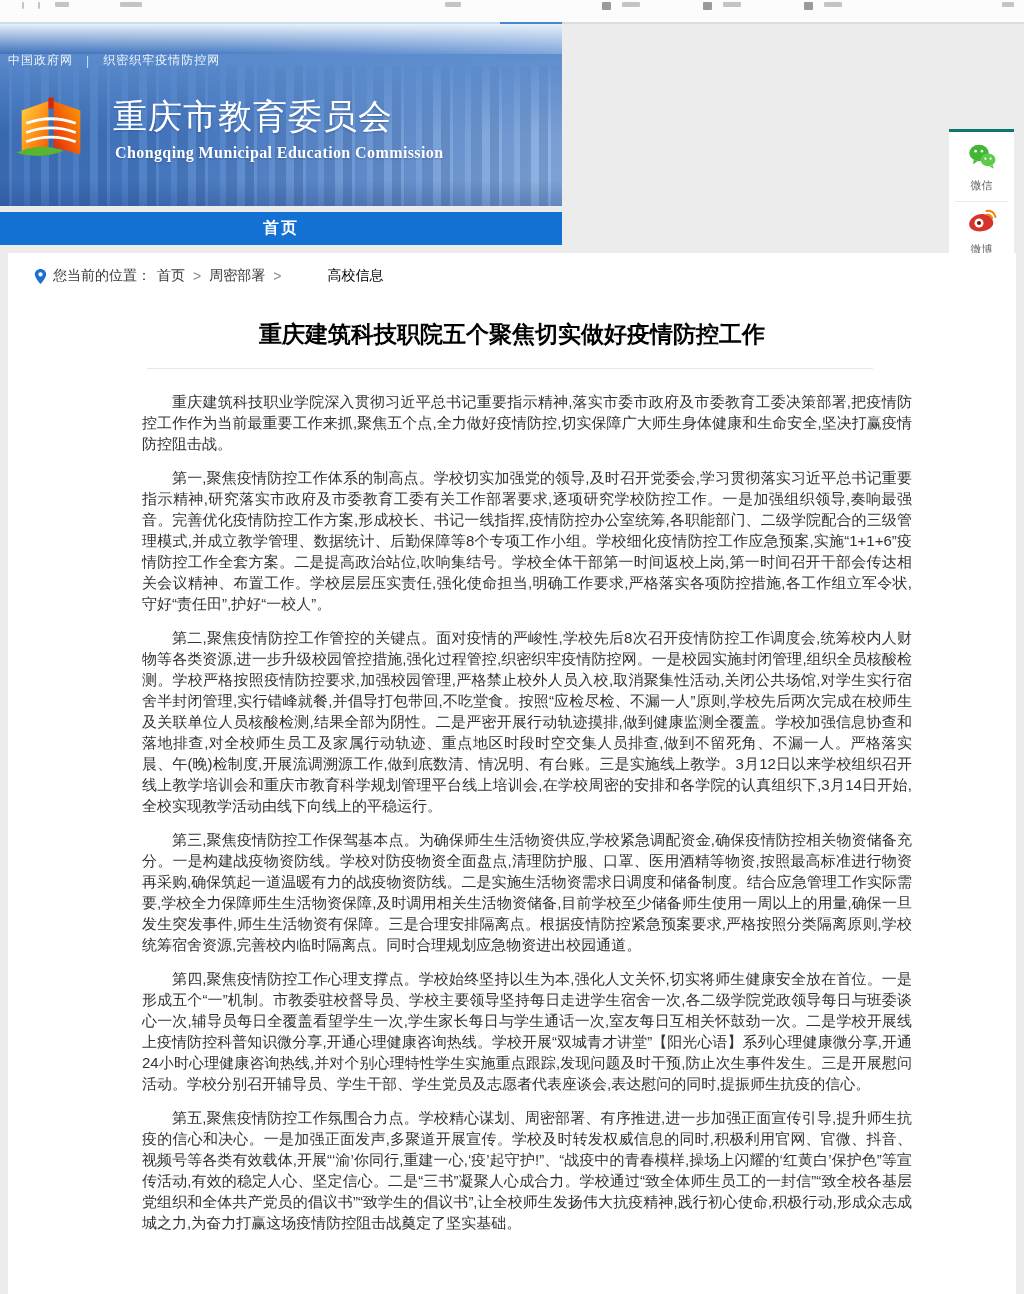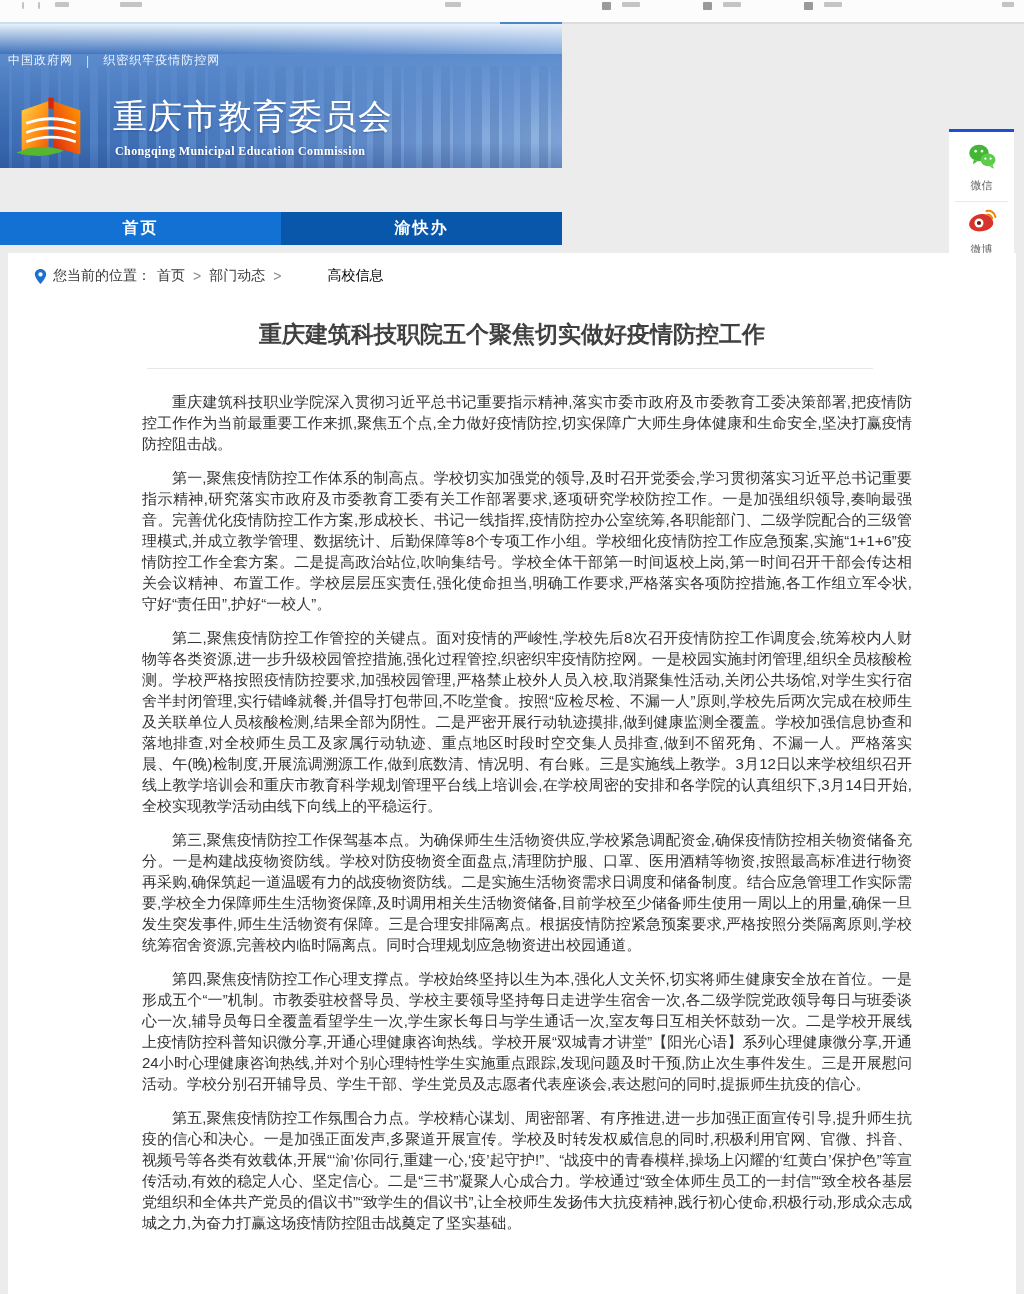--- a/index.html
+++ b/index.html
@@ -8,64 +8,64 @@
     background:#ececec;
     font-family:"Liberation Sans","DejaVu Sans",sans-serif;
     -webkit-font-smoothing:antialiased;
   }
   
   .chrome-strip{position:absolute;left:0;top:0;width:1024px;height:22px;background:#fcfcfc;}
   .chrome-strip .g{position:absolute;top:2px;background:#c4c4c4;border-radius:1px;}
   .chrome-line{position:absolute;left:0;top:22px;width:1024px;height:2px;
     background:linear-gradient(to right,#c8dff2 0 500px,#4a86c8 500px 562px,#dcdcdc 562px 100%);}
   
-  .banner{position:absolute;left:0;top:24px;width:562px;height:144px;overflow:hidden;
+  .banner{position:absolute;left:0;top:24px;width:562px;height:182px;overflow:hidden;
     background:linear-gradient(118deg,#3e71ba 0%,#4a7dc4 35%,#6c97d3 70%,#8fb3e2 100%);}
   .banner .sky{position:absolute;left:0;top:0;right:0;height:30px;
     background:linear-gradient(to bottom,#e7f0fa,rgba(231,240,250,0));}
   .banner .buildings{position:absolute;left:0;right:0;top:42px;bottom:0;
     background:repeating-linear-gradient(90deg,
       rgba(16,46,108,.18) 0 9px, rgba(255,255,255,.06) 9px 12px,
       rgba(28,66,140,.14) 12px 24px, rgba(130,170,225,.09) 24px 30px,
       rgba(12,42,100,.16) 30px 41px, rgba(255,255,255,.05) 41px 49px);}
   .banner .bfade{position:absolute;left:0;right:0;top:30px;height:80px;
     background:linear-gradient(to bottom,rgba(92,140,205,.95),rgba(92,140,205,0));}
   .banner .bband{position:absolute;left:0;right:0;bottom:0;height:26px;
     background:linear-gradient(to bottom,rgba(20,50,115,0),rgba(20,50,115,.25));}
   .gov-links{position:absolute;left:8px;top:28px;display:flex;align-items:center;gap:13px;
     color:#eef4fc;font-size:12px;letter-spacing:1px;}
   .gov-links .sep{opacity:.8;}
   .gov-links a{color:#eef4fc;text-decoration:none;cursor:pointer;}
   .site-logo{position:absolute;left:14px;top:70px;cursor:pointer;}
   .site-title{position:absolute;left:113px;top:70px;color:#ffffff;font-size:34px;font-weight:normal;
     letter-spacing:1px;text-shadow:0 1px 2px rgba(20,50,110,.35);}
   .site-subtitle{position:absolute;left:115px;top:120px;color:#ffffff;
-    font-family:"Liberation Serif","DejaVu Serif",serif;font-weight:bold;font-size:12px;
+    font-family:"Liberation Serif","DejaVu Serif",serif;font-weight:bold;font-size:16px;
     letter-spacing:.4px;text-shadow:0 1px 2px rgba(20,50,110,.35);}
   
   .nav{position:absolute;left:0;top:212px;width:562px;height:33px;background:#0857ab;display:flex;}
   .nav .item{flex:1;display:flex;align-items:center;justify-content:center;color:#fff;
     font-size:16px;font-weight:bold;letter-spacing:2px;cursor:pointer;}
   .nav .item.mid{border-left:1px solid rgba(255,255,255,.28);border-right:1px solid rgba(255,255,255,.28);}
   .nav .item.active{background:#1471d4;}
   
   .widget{position:absolute;left:949px;top:129px;width:65px;background:#ffffff;
-    border-top:3px solid #1d4ed8;text-align:center;padding-top:8px;}
+    border-top:3px solid #0f766e;text-align:center;padding-top:8px;}
   .widget .cell{cursor:pointer;padding:2px 0 6px;}
   .widget .lbl{font-size:11px;color:#666;margin-top:4px;}
   .widget .lbl2{font-size:11px;color:#454545;line-height:15px;margin-top:4px;}
   .widget .div{height:1px;background:#ebebeb;margin:2px 6px;}
   
   .content{position:absolute;left:8px;top:253px;width:1008px;height:1041px;background:#ffffff;overflow:hidden;}
   .breadcrumb{display:flex;align-items:center;gap:6px;padding:14px 0 0 26px;
     font-size:14px;color:#3a3a3a;}
   .breadcrumb .lnk{cursor:pointer;color:#3a3a3a;}
   .breadcrumb .cur{color:#000000;cursor:pointer;margin-left:38px;}
   .breadcrumb .bsep{color:#888;margin:0 2px;}
-  .page-title{margin-top:34px;text-align:center;font-size:23px;font-weight:bold;color:#404040;}
+  .page-title{margin-top:34px;text-align:center;font-size:23px;font-weight:bold;color:#000000;}
   .meta{margin-top:22px;display:flex;justify-content:center;align-items:center;gap:44px;
     font-size:14px;color:#8a8a8a;}
   .meta .pair span{margin-right:2px;}
   .fs-pill{display:flex;align-items:center;gap:13px;border:1px solid #ddd;border-radius:16px;
     height:28px;padding:0 13px;background:#fff;}
   .fs-icon{width:20px;height:20px;border-radius:50%;background:#2a5bcc;color:#fff;
     display:flex;align-items:center;justify-content:center;font-size:13px;font-weight:bold;
     font-family:"Liberation Serif","DejaVu Serif",serif;font-style:italic;}
   .fs-pill .opt{cursor:pointer;font-size:14px;}
   .fs-large{color:#3c3c3c;}
@@ -129,21 +129,20 @@
       <path d="M13 52 Q40 42 67 52" stroke="#ffffff" stroke-width="3" fill="none"></path>
       <path d="M2 64 Q28 52 54 62 Q30 72 2 64 Z" fill="#57b52f"></path>
     </svg>
   </div>
   <div class="site-title">重庆市教育委员会</div>
   <div class="site-subtitle">Chongqing Municipal Education Commission</div>
 </div>
 
 <div class="nav">
   <div class="item active">首页</div>
-  <div class="item">渝快办</div>
 </div>
 
 <div class="widget">
   <div class="cell">
     <svg width="30" height="28" viewBox="0 0 40 36">
       <ellipse cx="16" cy="14" rx="13" ry="11" fill="#43b735"></ellipse>
       <path d="M9 23 L8 29 L14 25 Z" fill="#43b735"></path>
       <circle cx="11.5" cy="11.5" r="1.7" fill="#fff"></circle>
         <circle cx="20" cy="11.5" r="1.7" fill="#fff"></circle>
       <ellipse cx="28" cy="23" rx="10" ry="8.5" fill="#5ecb4c"></ellipse>
@@ -179,21 +178,21 @@
 </div>
 
 <div class="content">
   <div class="breadcrumb">
     <svg width="13" height="17" viewBox="0 0 24 30">
       <path d="M12 1 C6 1 1.5 5.5 1.5 11 C1.5 18 12 29 12 29 C12 29 22.5 18 22.5 11 C22.5 5.5 18 1 12 1 Z M12 15 A4 4 0 1 1 12 7 A4 4 0 0 1 12 15 Z" fill="#1d6fd2"></path>
     </svg>
     <span>您当前的位置：</span>
     <span class="lnk">首页</span>
     <span class="bsep">&gt;</span>
-    <span class="lnk">部门动态</span>
+    <span class="lnk">周密部署</span>
     <span class="bsep">&gt;</span>
     <span class="cur">高校信息</span>
   </div>
 
   <div class="page-title">重庆建筑科技职院五个聚焦切实做好疫情防控工作</div>
 
 
   <div class="rule"></div>
 
   <div class="body-text">

